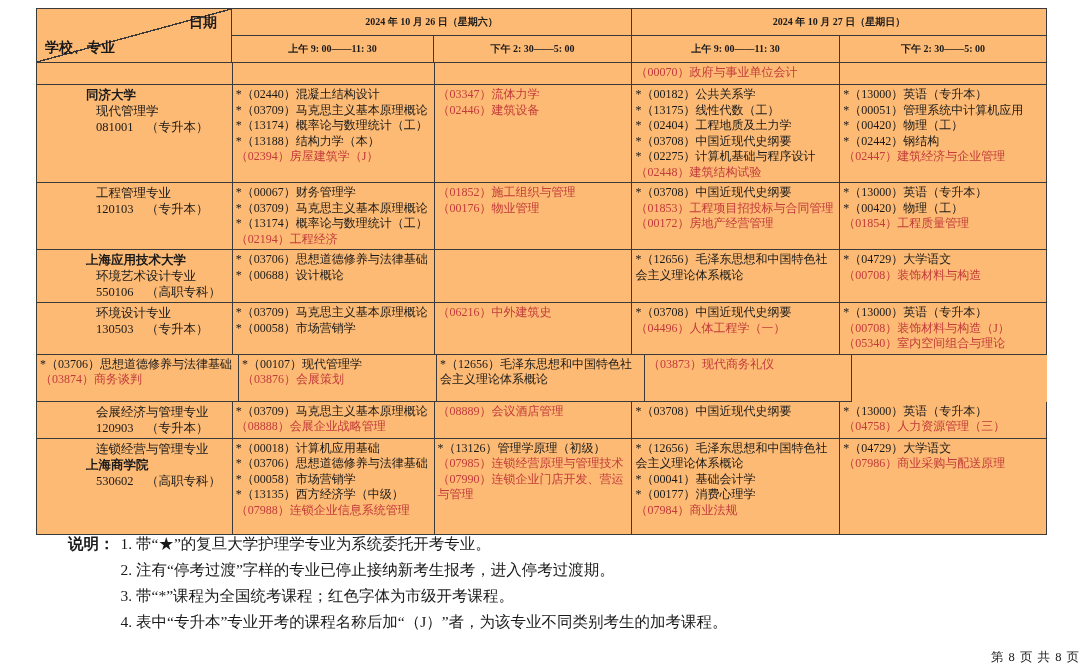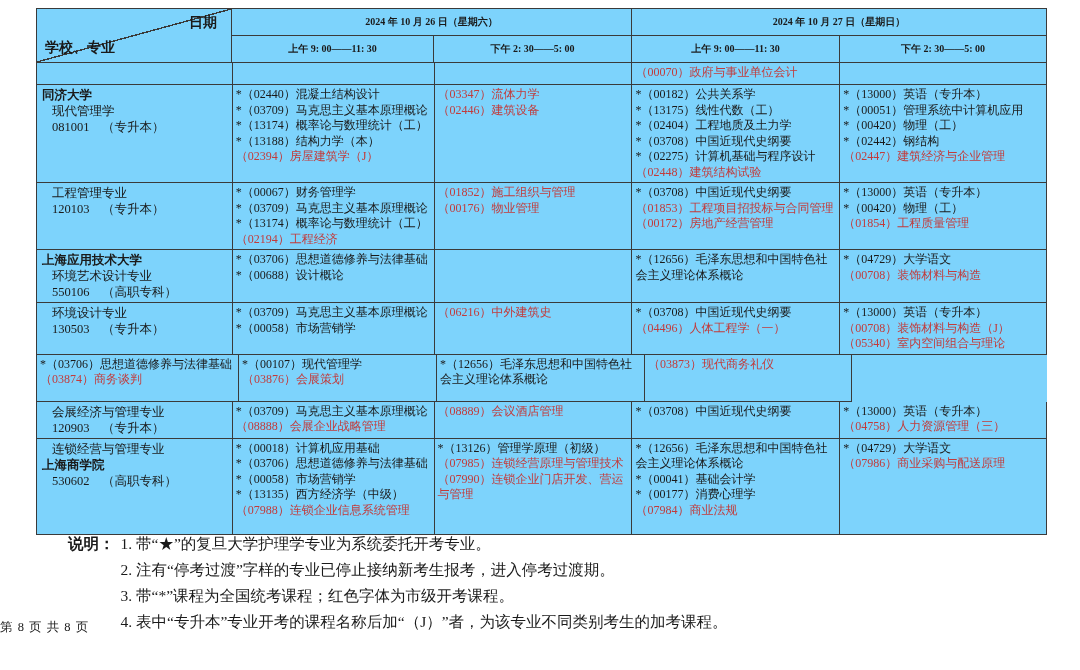--- a/index.html
+++ b/index.html
@@ -4,21 +4,21 @@
 <style>
   html,body{margin:0;padding:0;}
   body{
     width:1080px;height:670px;background:#ffffff;position:relative;
     font-family:"Liberation Serif","DejaVu Serif",serif;color:#1a1a1a;
     overflow:hidden;
   }
   .tbl{
     position:absolute;left:36px;top:8px;width:1011px;
     border-top:1px solid #3a3a3a;border-left:1px solid #3a3a3a;
-    box-sizing:border-box;background:#7dd3fc;
+    box-sizing:border-box;background:#fdba74;
   }
   .tr{display:flex;box-sizing:border-box;}
   .td{
     box-sizing:border-box;border-right:1px solid #3a3a3a;border-bottom:1px solid #3a3a3a;
     padding:2px 3px;overflow:hidden;
   }
   .c0{width:196px;} .c1{width:202px;} .c2{width:198px;} .c3{width:208px;} .c4{width:207px;}
   
   .corner{
     width:196px;height:54px;position:relative;
@@ -36,27 +36,27 @@
     height:27px;display:flex;align-items:center;justify-content:center;
     font-weight:bold;font-size:10px;
   }
   .w400{width:400px;} .w415{width:415px;}
   
   .line{font-size:12px;line-height:15.5px;}
   .line.red{color:#c23b3b;}
   .line.bold{font-weight:bold;}
   .school .line{padding-left:12px;}
   .school .line.bold{padding-left:2px;}
-  .school .line{font-size:12.5px;line-height:16px;}
+  .school .line{font-size:12.5px;line-height:16px;margin-left:44px;}
   
   .notes{position:absolute;left:68px;top:531px;width:980px;display:flex;font-size:15.5px;line-height:26px;}
   .notes .lbl{font-weight:bold;white-space:nowrap;}
   .notes .items{margin-left:6px;}
   
-  .footer{position:absolute;left:0;top:619px;width:100%;text-align:left;font-size:12.5px;letter-spacing:1px;}
+  .footer{position:absolute;left:0;top:649px;width:100%;text-align:right;font-size:12.5px;letter-spacing:1px;}
 </style>
 </head>
 <body>
 
 <div class="tbl">
 
   <div class="tr">
     <div class="td corner">
       <span class="date-lbl">日期</span>
       <span class="school-lbl">学校、专业</span>

